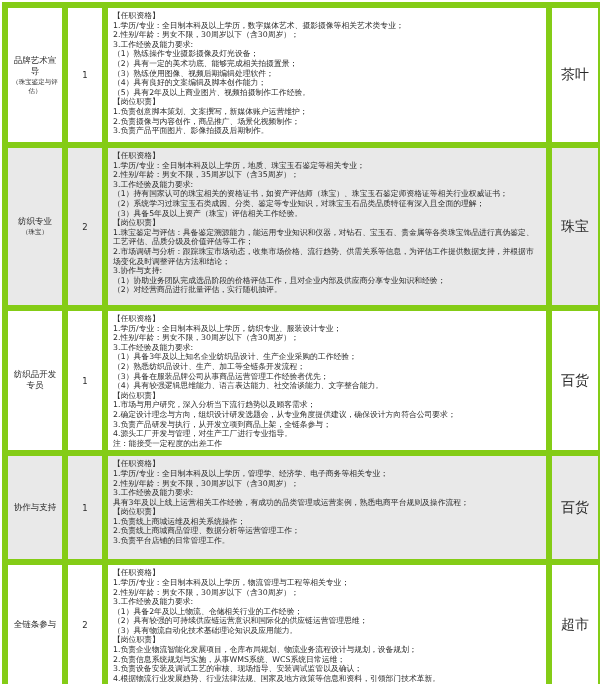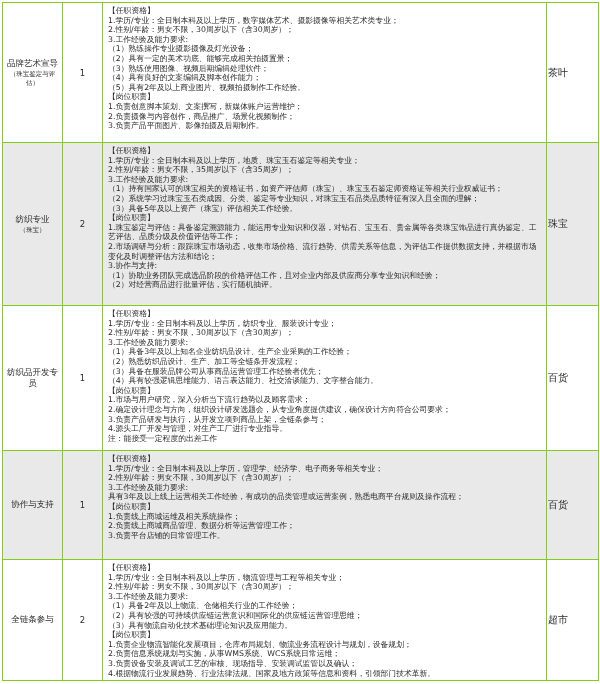--- a/index.html
+++ b/index.html
@@ -12,21 +12,21 @@
     font-family: "DejaVu Sans", "Liberation Sans", sans-serif;
     color: #2b2b2b;
   }
   table.job-table {
     border-collapse: collapse;
     table-layout: fixed;
     width: 596px;
     margin: 2px;
   }
   td {
-    border: 1px solid #84cc16;
+    border: 6px solid #84cc16;
     vertical-align: middle;
     overflow: hidden;
   }
   tr.row-gray { background: #e9e9e9; }
   tr.row-white { background: #ffffff; }
 
   td.pos-cell {
     text-align: center;
     font-size: 8.5px;
     line-height: 11px;
@@ -45,21 +45,22 @@
     vertical-align: top;
     padding: 3px 5px 2px 5px;
   }
   .req-text {
     white-space: pre-line;
     font-size: 7.8px;
     line-height: 9.6px;
     letter-spacing: 0;
   }
   td.cat-cell {
-    font-size: 10px;
+    text-align: center;
+    font-size: 14px;
   }
   
   tr.r0 { height: 140px; }
   tr.r1 { height: 163px; }
   tr.r2 { height: 145px; }
   tr.r3 { height: 109px; }
   tr.r4 { height: 112px; }
 </style>
 </head>
 <body>

